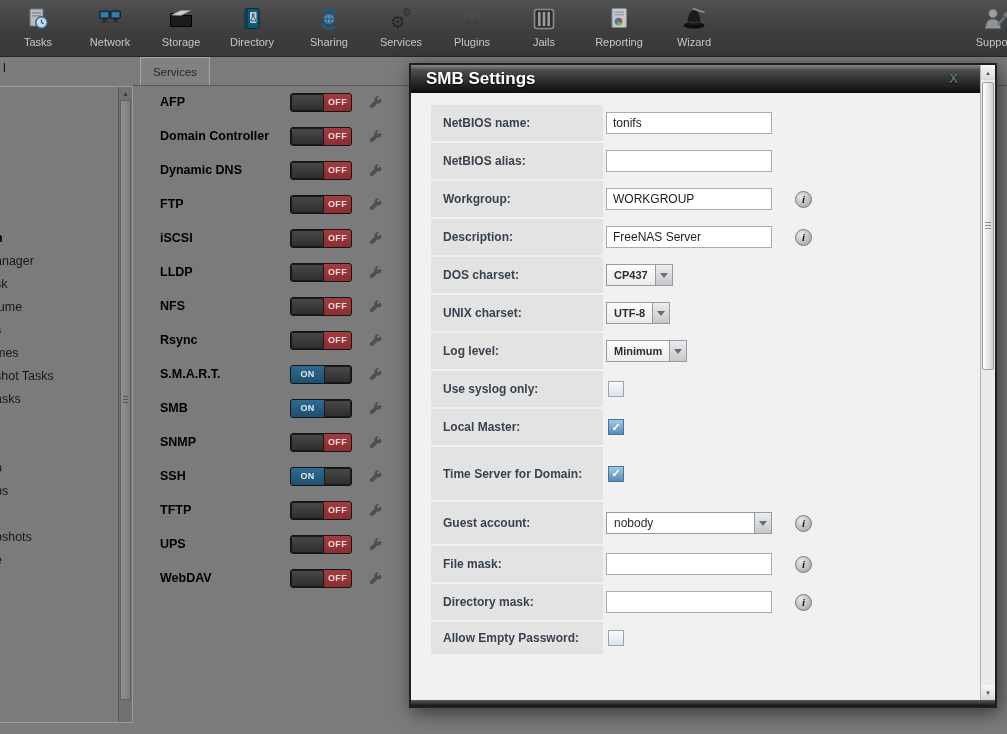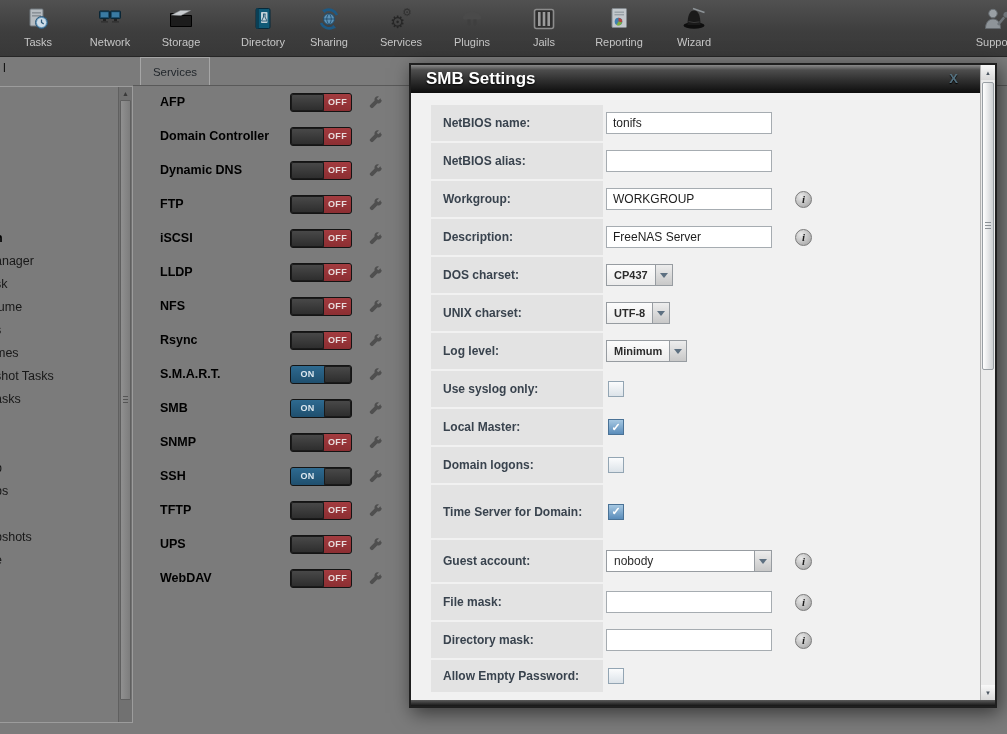--- a/index.html
+++ b/index.html
@@ -122,21 +122,21 @@
     </div>
     <div class="titem" style="left:145px">
       <div class="ticon">
           <svg width="26" height="26" viewBox="0 0 26 26">
             <path d="M2.5 7.5 h7 l2 2 h12 v11 h-21 z" fill="#1c1c1c" stroke="#000"></path>
             <path d="M3.5 9 l9-4.5 h10 l-9.5 5z" fill="#c9cdd0" stroke="#8a8e91" stroke-width="0.5"></path>
           </svg>
         </div>
       <div class="tlabel">Storage</div>
     </div>
-    <div class="titem" style="left:227px">
+    <div class="titem" style="left:216px">
       <div class="ticon">
           <svg width="26" height="26" viewBox="0 0 26 26">
             <rect x="6" y="2.5" width="14" height="20" rx="1.5" fill="#0f5976" stroke="#06293a"></rect>
             <rect x="6" y="2.5" width="3" height="20" rx="1" fill="#0a3f55"></rect>
             <rect x="11" y="6" width="6.5" height="11" rx="0.8" fill="#d6dee3" opacity="0.9"></rect>
             <path d="M13 8 h2.5 M13.5 8 v3 l-2 4 h5.5 l-2-4 v-3" stroke="#2b5d77" stroke-width="1" fill="none"></path>
           </svg>
         </div>
       <div class="tlabel">Directory</div>
     </div>
@@ -503,26 +503,20 @@
             <div class="dfield">
               <span class="cb"></span>
             </div>
           </div>
           <div class="drow" style="height: 36px;">
             <div class="dlabel">Local Master:</div>
             <div class="dfield">
               <span class="cb checked"></span>
             </div>
           </div>
-          <div class="drow" style="height: 36px;">
-            <div class="dlabel">Domain logons:</div>
-            <div class="dfield">
-              <span class="cb"></span>
-            </div>
-          </div>
           <div class="drow" style="height: 53px;">
             <div class="dlabel">Time Server for Domain:</div>
             <div class="dfield">
               <span class="cb checked"></span>
             </div>
           </div>
           <div class="drow" style="height: 42px;">
             <div class="dlabel">Guest account:</div>
             <div class="dfield">
               <span class="dijsel combo">

